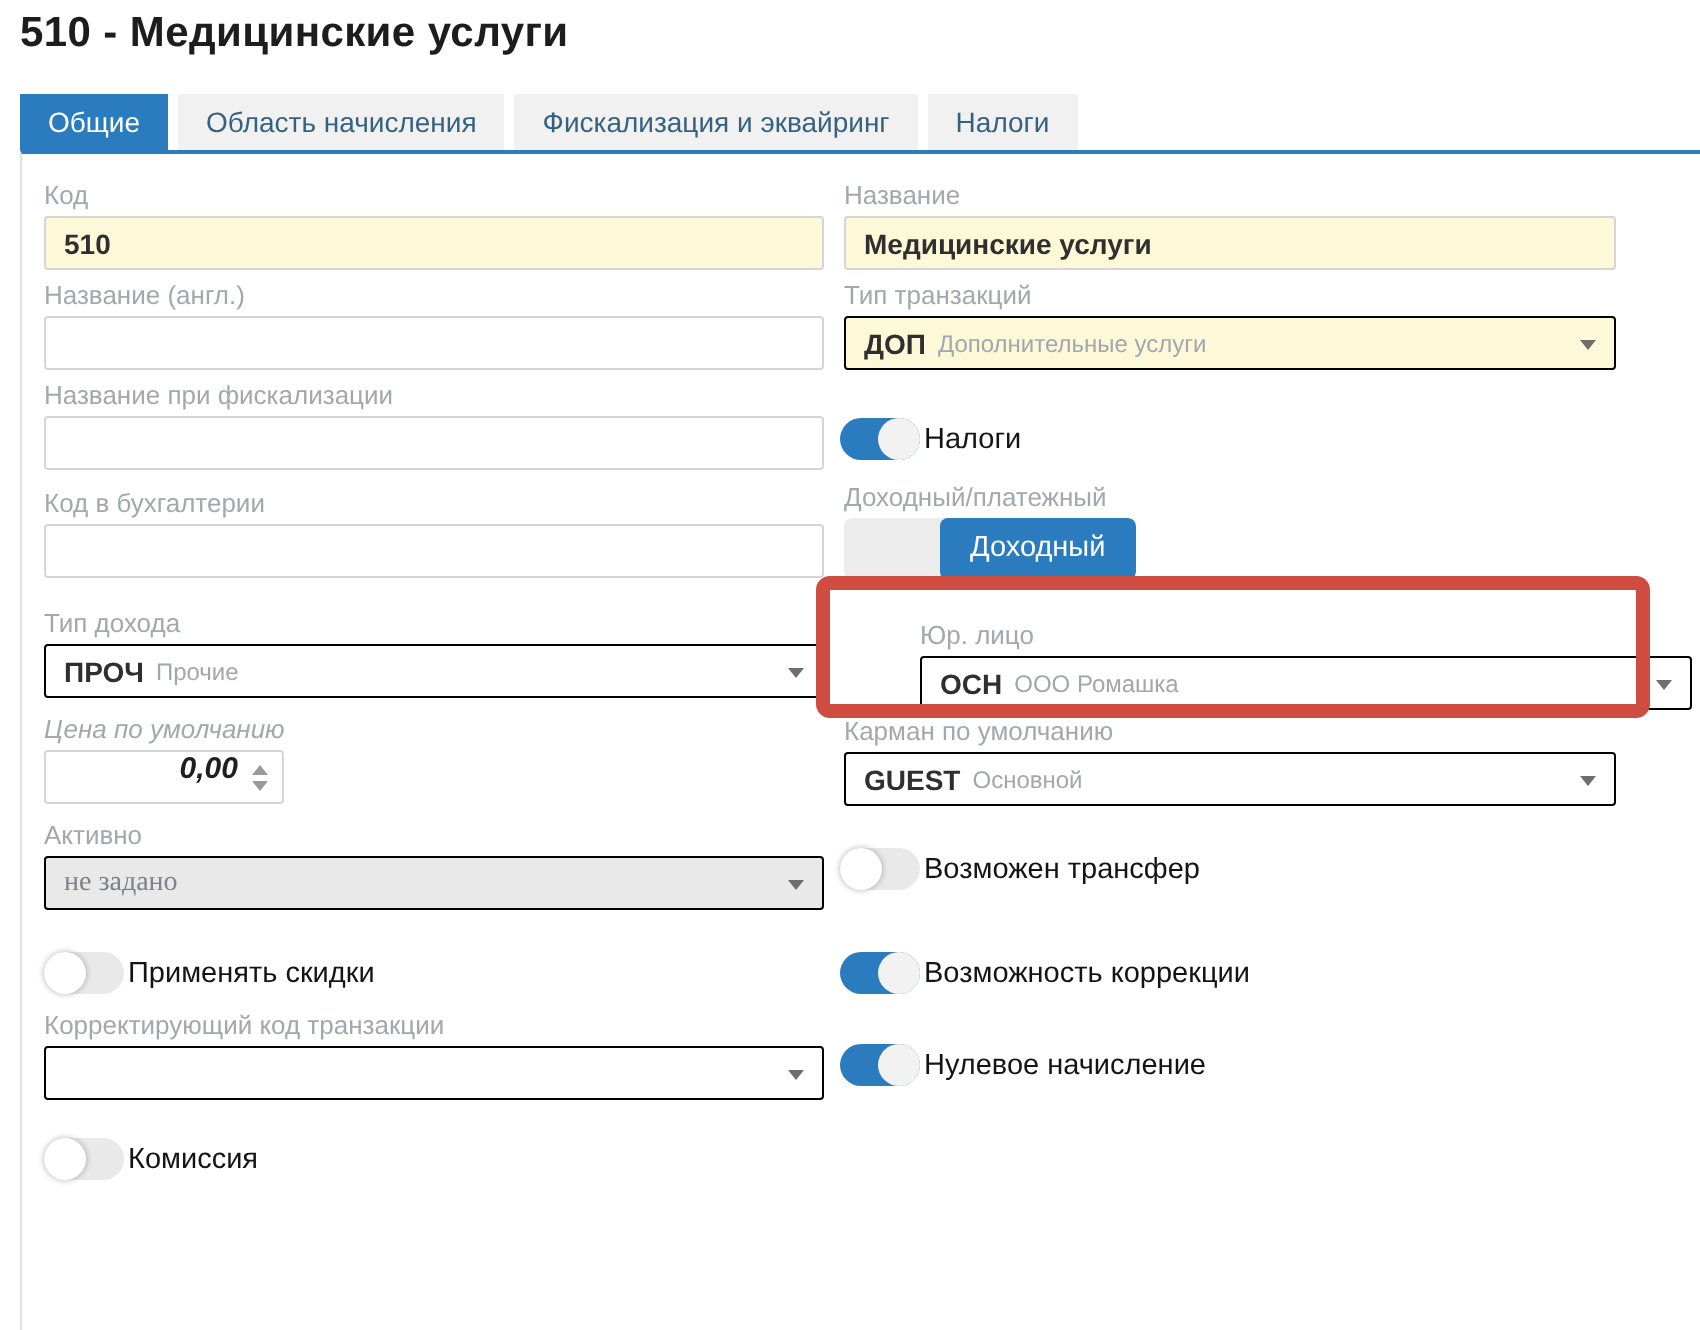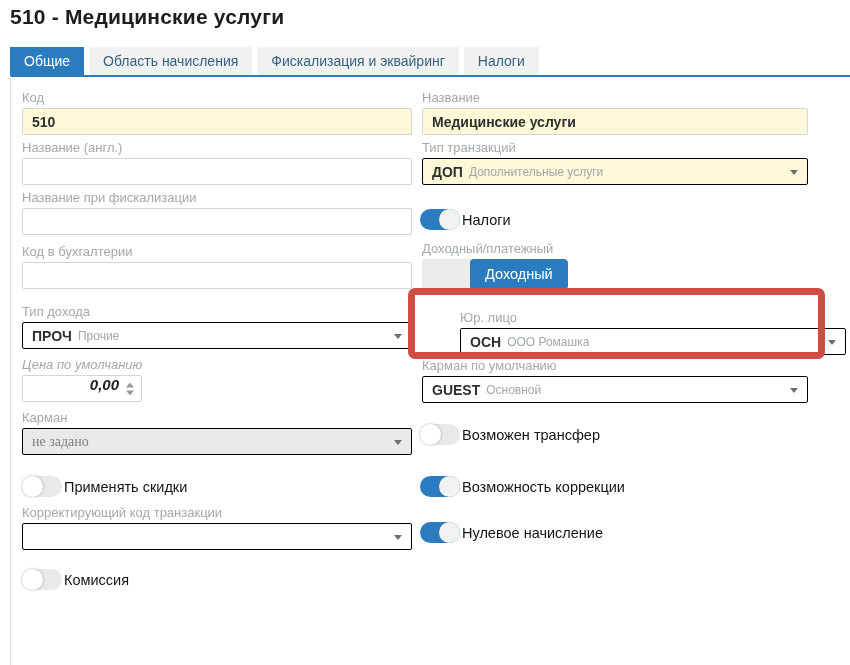--- a/index.html
+++ b/index.html
@@ -152,21 +152,21 @@
   <div class="field" style="left:422px; top:358px; width:386px;">
     <div class="lbl">Карман по умолчанию</div>
     <div class="select">
       <span class="code">GUEST</span>
       <span class="desc">Основной</span>
       <span class="chev"></span>
     </div>
   </div>
 
   <div class="field" style="left:22px; top:410px; width:390px;">
-    <div class="lbl">Карман</div>
+    <div class="lbl">Активно</div>
     <div class="select disabled">
       <span class="plain">не задано</span>
       <span class="chev"></span>
     </div>
   </div>
   <div class="toggle-row" style="left:420px; top:424px;">
     <div class="toggle">
         <div class="knob"></div>
       </div>
     <span class="toggle-label">Возможен трансфер</span>

